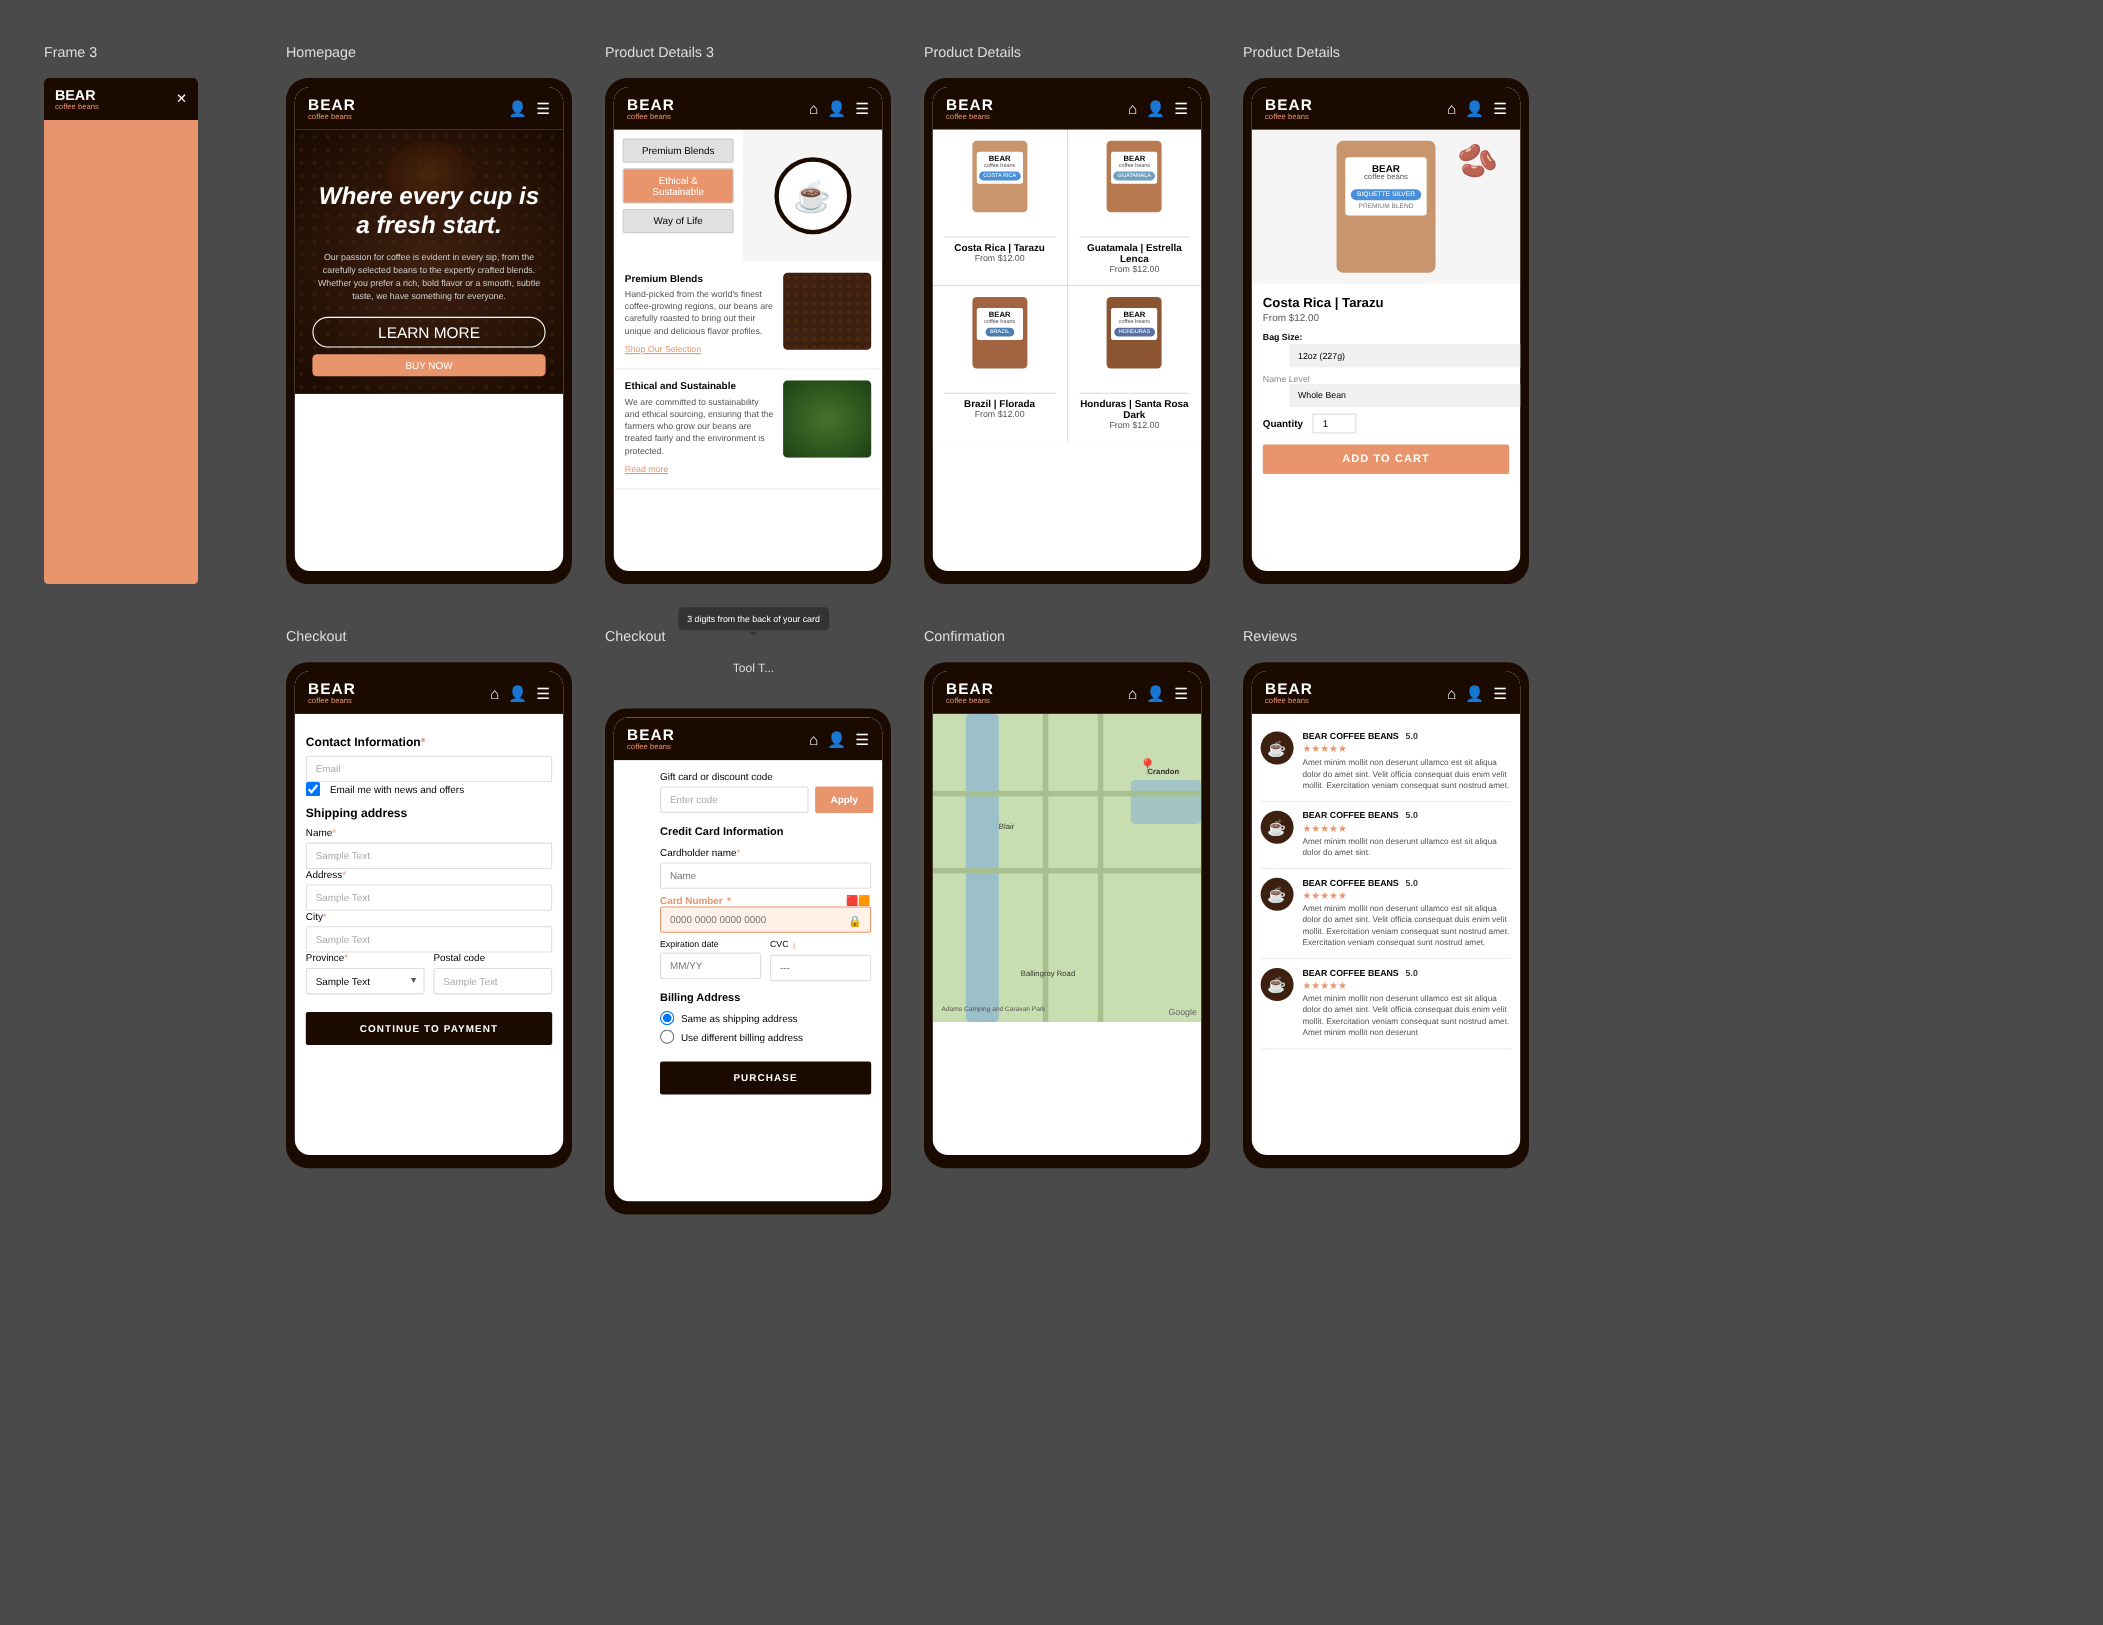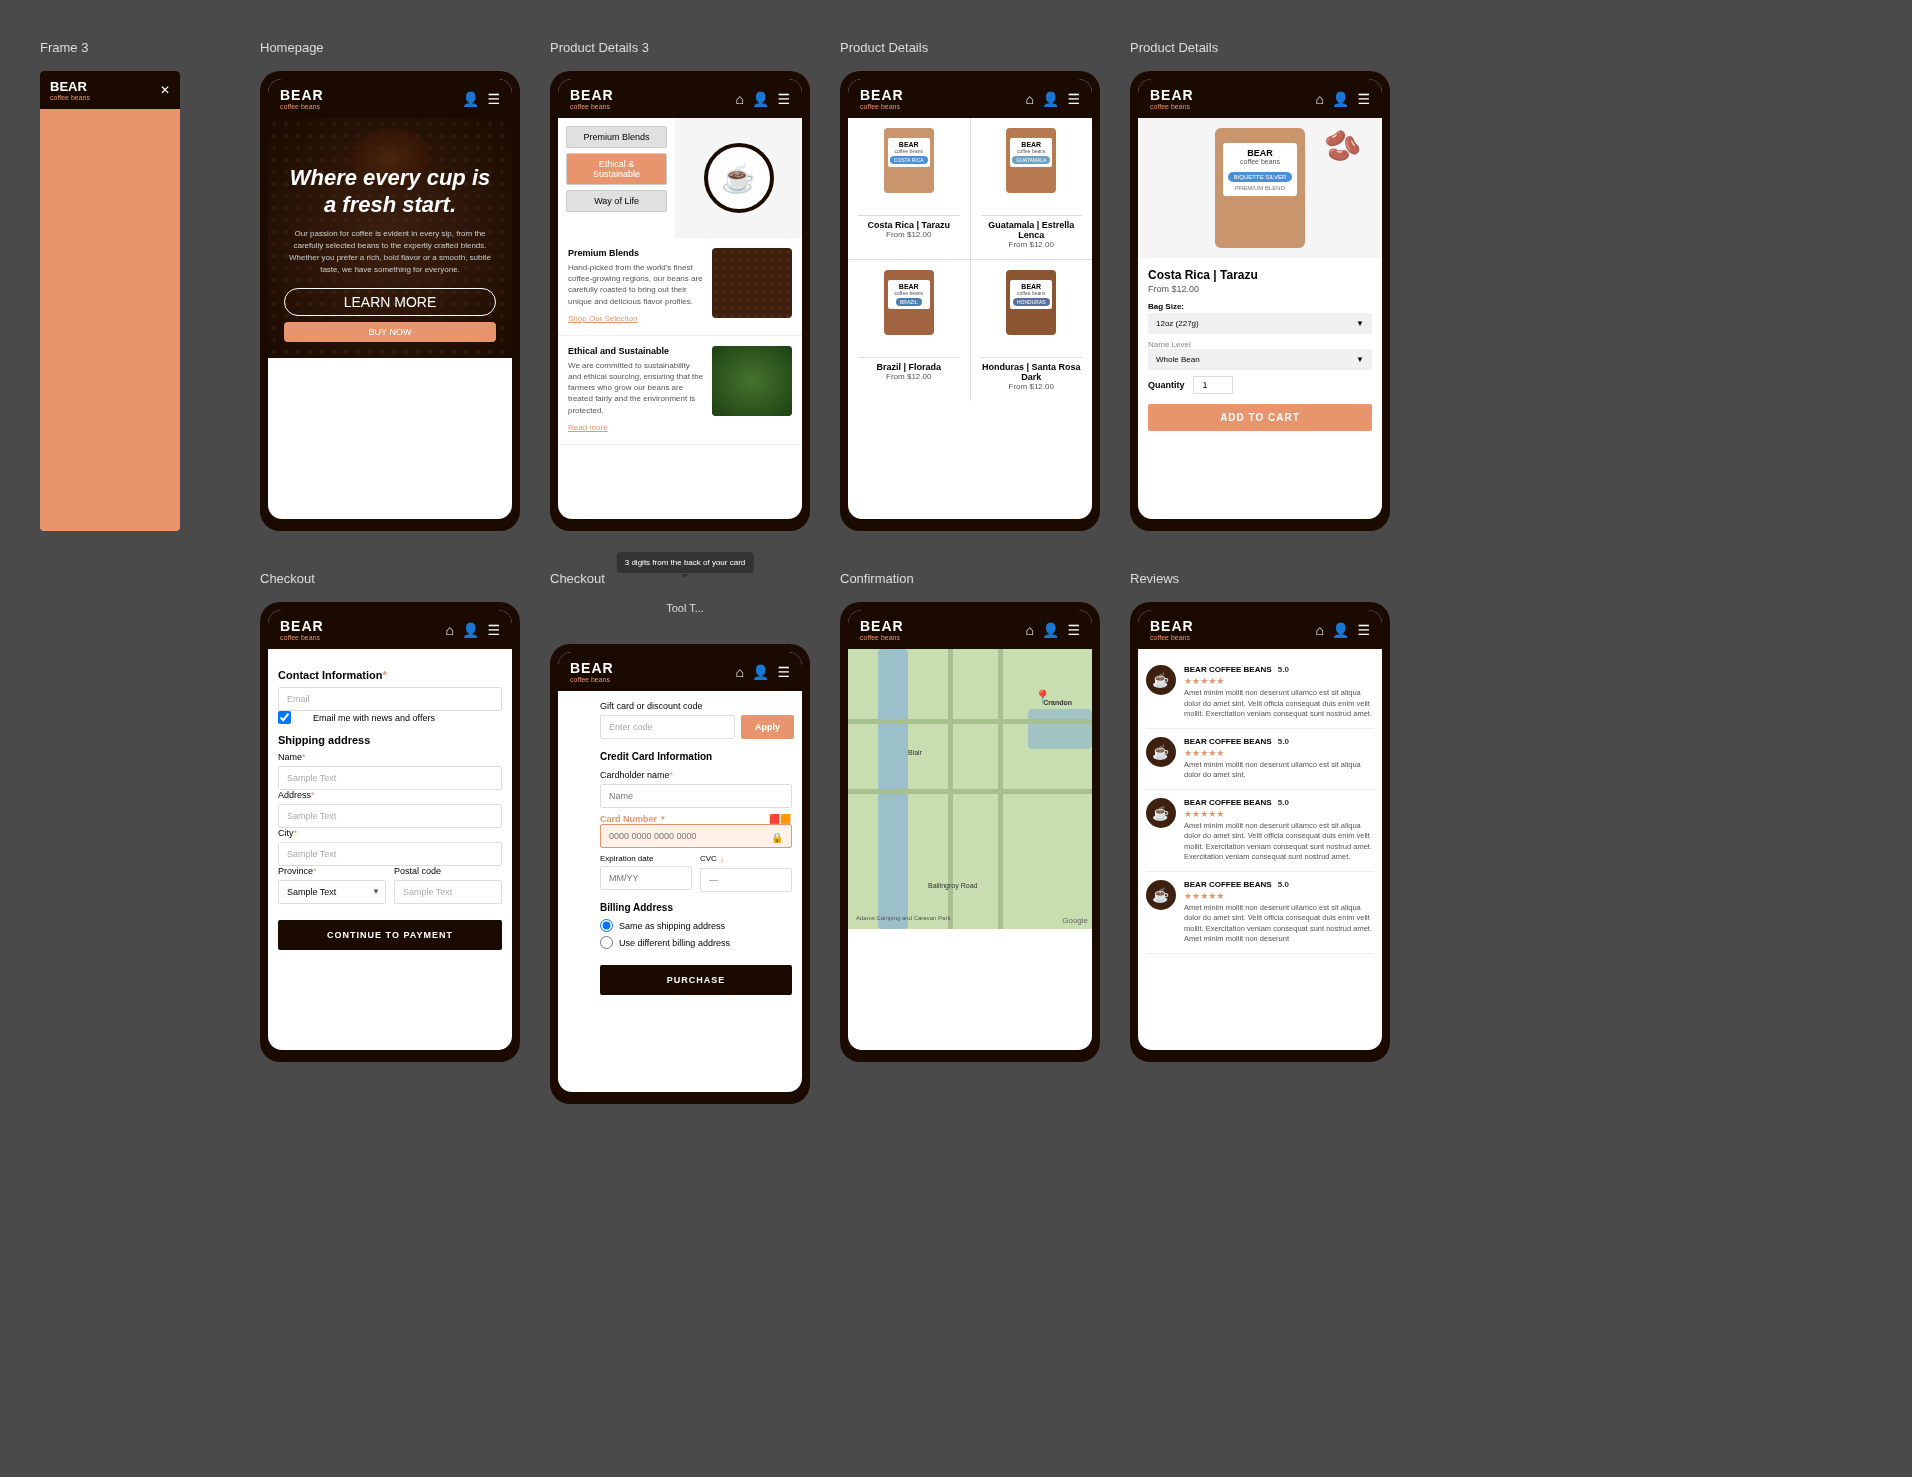--- a/index.html
+++ b/index.html
@@ -251,20 +251,21 @@
       background: #f0f0f0;
       border: none;
       padding: 6px 8px;
       font-size: 8px;
       margin-bottom: 6px;
       border-radius: 2px;
       display: flex;
       justify-content: space-between;
       align-items: center;
       cursor: pointer;
+      margin-left: 24px;
     }
     .pd-detail-qty { display: flex; align-items: center; gap: 8px; margin-bottom: 10px; font-size: 9px; }
     .pd-detail-qty input { width: 40px; text-align: center; border: 1px solid #ddd; padding: 3px; font-size: 9px; }
     .add-to-cart-btn {
       background: #e8956d;
       color: white;
       border: none;
       width: 100%;
       padding: 8px;
       font-size: 10px;
@@ -306,21 +307,21 @@
       border: none;
       width: 100%;
       padding: 10px;
       font-size: 9px;
       font-weight: bold;
       letter-spacing: 1px;
       cursor: pointer;
       border-radius: 2px;
       margin-top: 10px;
     }
-    .checkout-checkbox-row { display: flex; align-items: center; gap: 22px; margin-bottom: 8px; }
+    .checkout-checkbox-row { display: flex; align-items: center; gap: 9px; margin-bottom: 8px; }
     .checkout-checkbox-row input { width: auto; }
     .checkout-select-wrapper {
       position: relative;
       flex: 1;
     }
     .checkout-select {
       width: 100%;
       border: 1px solid #ddd;
       padding: 6px 8px;
       font-size: 9px;

